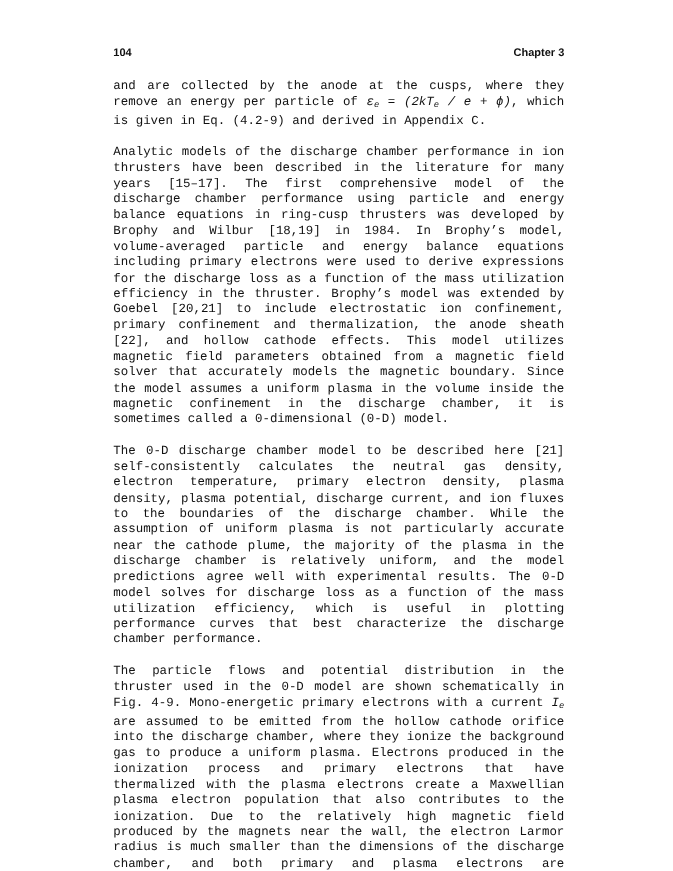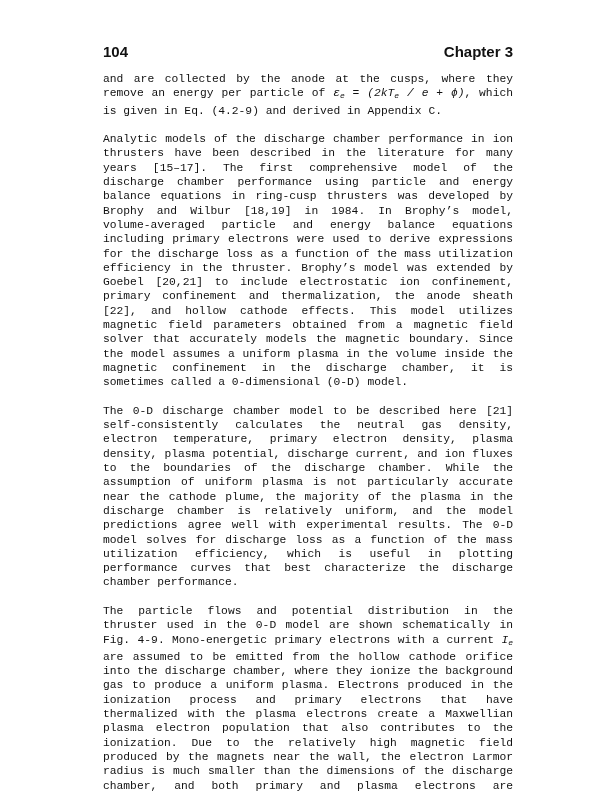--- a/index.html
+++ b/index.html
@@ -1,19 +1,19 @@
 <!DOCTYPE html>
 <html><head>
 <meta charset="utf-8">
 <style>
   html, body { margin: 0; padding: 0; background: #ffffff; }
   body { width: 612px; height: 792px; position: relative; overflow: hidden; }
   .page { position: absolute; left: 0; top: 0; width: 612px; height: 792px; background: #fff; }
   .header { position: absolute; left: 103px; top: 43px; width: 410px; height: 12px;
-    font-family: "Liberation Sans", sans-serif; font-weight: bold; font-size: 15px; color: #111; }
+    font-family: "Liberation Sans", sans-serif; font-weight: bold; font-size: 10px; color: #111; }
   .header .pnum { position: absolute; left: 0; top: 0; }
   .header .chap { position: absolute; right: 0; top: 0; }
   .body { position: absolute; left: 103px; top: 72px; width: 410px;
     font-family: Liberation Mono, monospace; font-size: 11.3px; line-height: 14.3px; color: #111;
     text-align: justify; }
   .para { margin: 0 0 14.3px 0; }
   .math { font-style: italic; }
   .sub { font-size: 8px; vertical-align: -2px; font-style: italic; }
 </style>
 </head>

